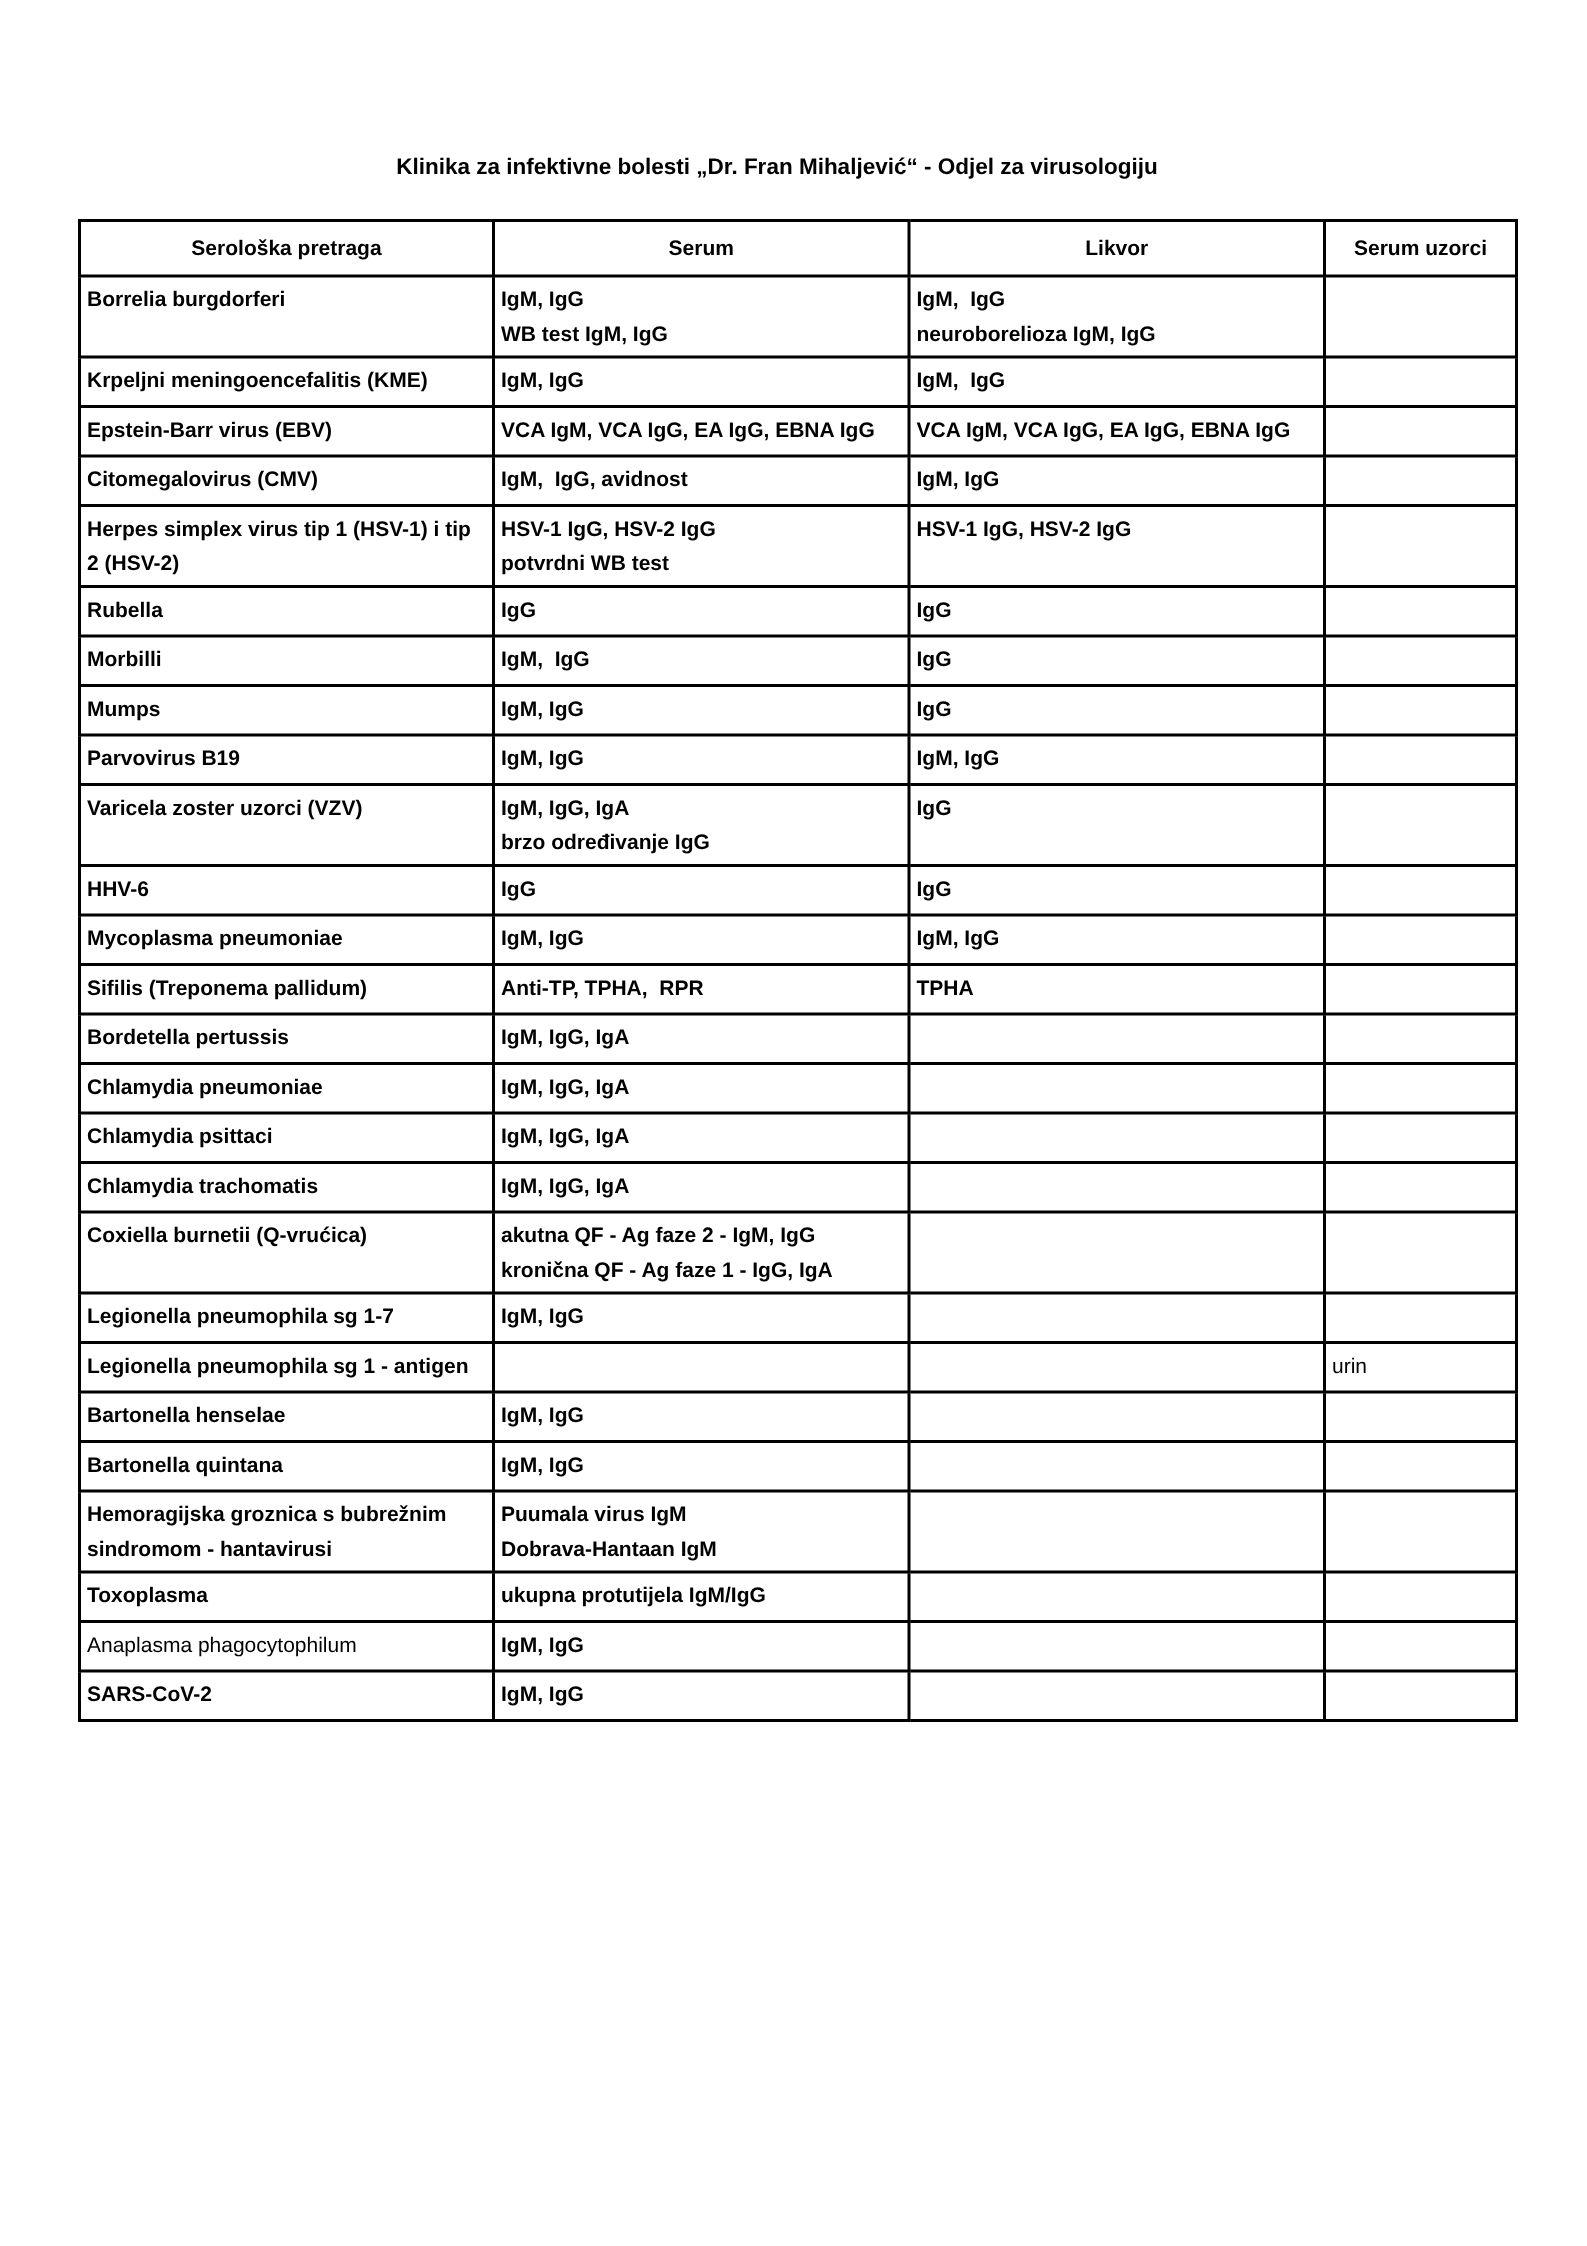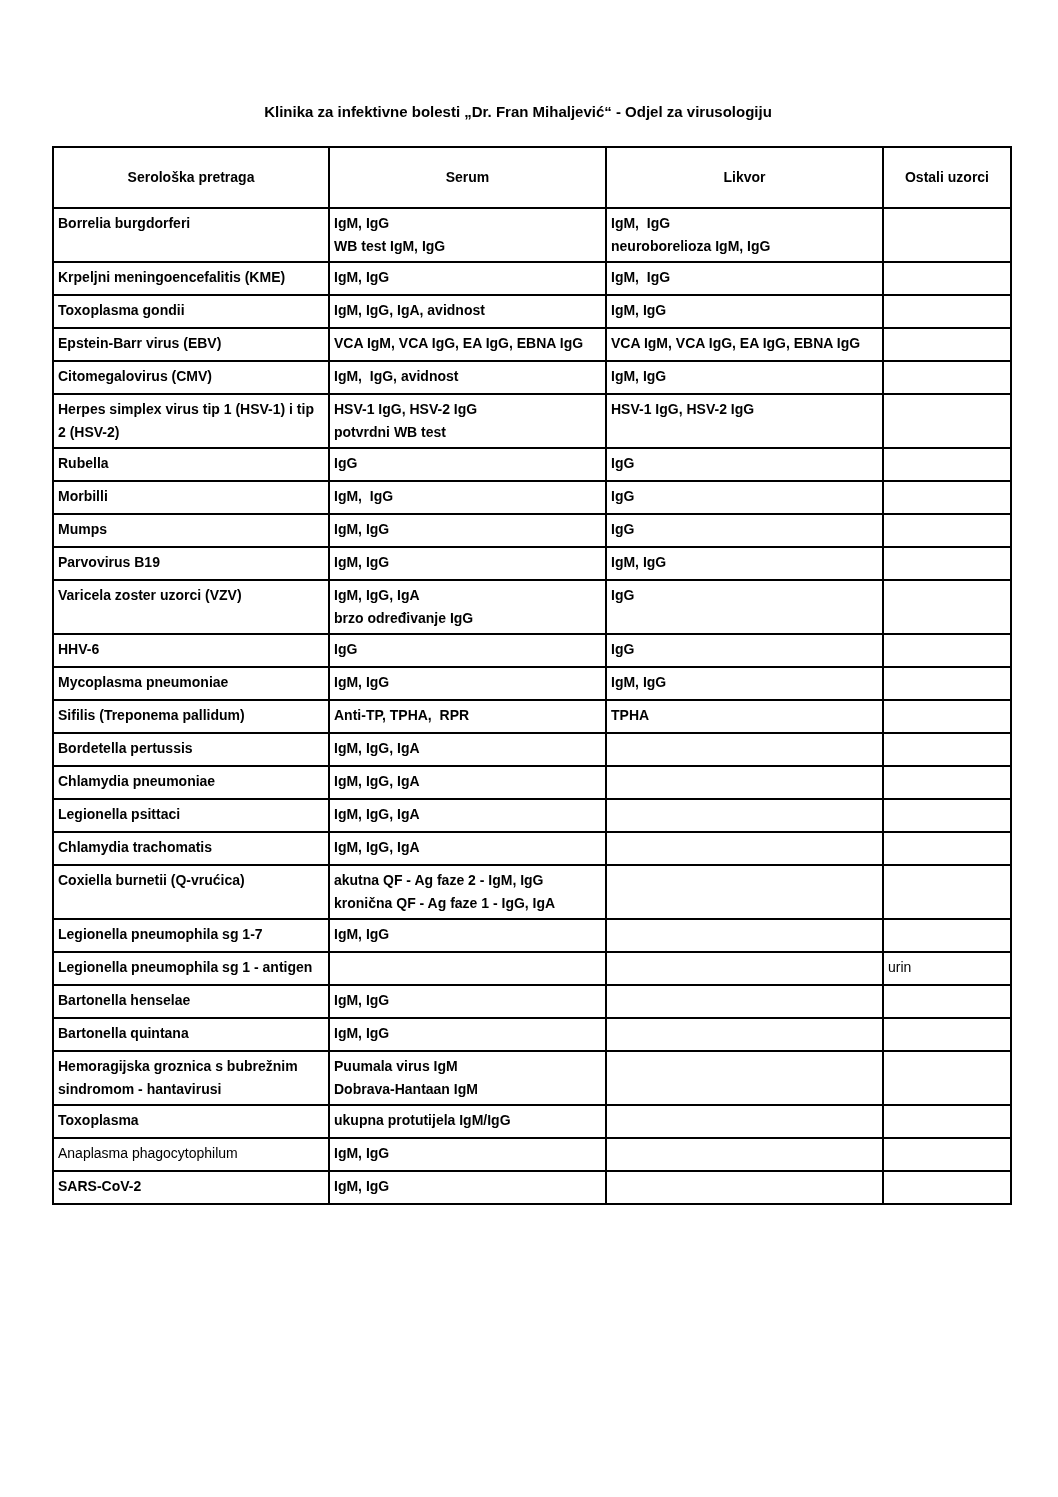--- a/index.html
+++ b/index.html
@@ -39,21 +39,21 @@
     vertical-align: top;
     padding: 3px 4px;
     white-space: pre-wrap;
     word-wrap: break-word;
     overflow: hidden;
   }
   .serology th {
     text-align: center;
     font-weight: 700;
     height: 23px;
-    padding: 18px 2px;
+    padding: 6px 2px;
   }
   .serology td {
     height: 25px;
     text-align: left;
   }
   .serology td:nth-child(4) {
     text-align: left;
   }
   .serology td.reg {
     font-weight: 400;
@@ -70,45 +70,39 @@
       <col style="width:276px">
       <col style="width:277px">
       <col style="width:277px">
       <col style="width:128px">
     </colgroup>
     <thead>
       <tr>
         <th>Serološka pretraga</th>
         <th>Serum</th>
         <th>Likvor</th>
-        <th>Ostali uzorci</th>
+        <th>Serum uzorci</th>
       </tr>
     </thead>
     <tbody>
         <tr>
           <td>Borrelia burgdorferi</td>
           <td>IgM, IgG
 WB test IgM, IgG</td>
           <td>IgM,  IgG
 neuroborelioza IgM, IgG</td>
           <td></td>
         </tr>
         <tr>
           <td>Krpeljni meningoencefalitis (KME)</td>
           <td>IgM, IgG</td>
           <td>IgM,  IgG</td>
           <td></td>
         </tr>
         <tr>
-          <td>Toxoplasma gondii</td>
-          <td>IgM, IgG, IgA, avidnost</td>
-          <td>IgM, IgG</td>
-          <td></td>
-        </tr>
-        <tr>
           <td>Epstein-Barr virus (EBV)</td>
           <td>VCA IgM, VCA IgG, EA IgG, EBNA IgG</td>
           <td>VCA IgM, VCA IgG, EA IgG, EBNA IgG</td>
           <td></td>
         </tr>
         <tr>
           <td>Citomegalovirus (CMV)</td>
           <td>IgM,  IgG, avidnost</td>
           <td>IgM, IgG</td>
           <td></td>
@@ -175,21 +169,21 @@
           <td></td>
           <td></td>
         </tr>
         <tr>
           <td>Chlamydia pneumoniae</td>
           <td>IgM, IgG, IgA</td>
           <td></td>
           <td></td>
         </tr>
         <tr>
-          <td>Legionella psittaci</td>
+          <td>Chlamydia psittaci</td>
           <td>IgM, IgG, IgA</td>
           <td></td>
           <td></td>
         </tr>
         <tr>
           <td>Chlamydia trachomatis</td>
           <td>IgM, IgG, IgA</td>
           <td></td>
           <td></td>
         </tr>

